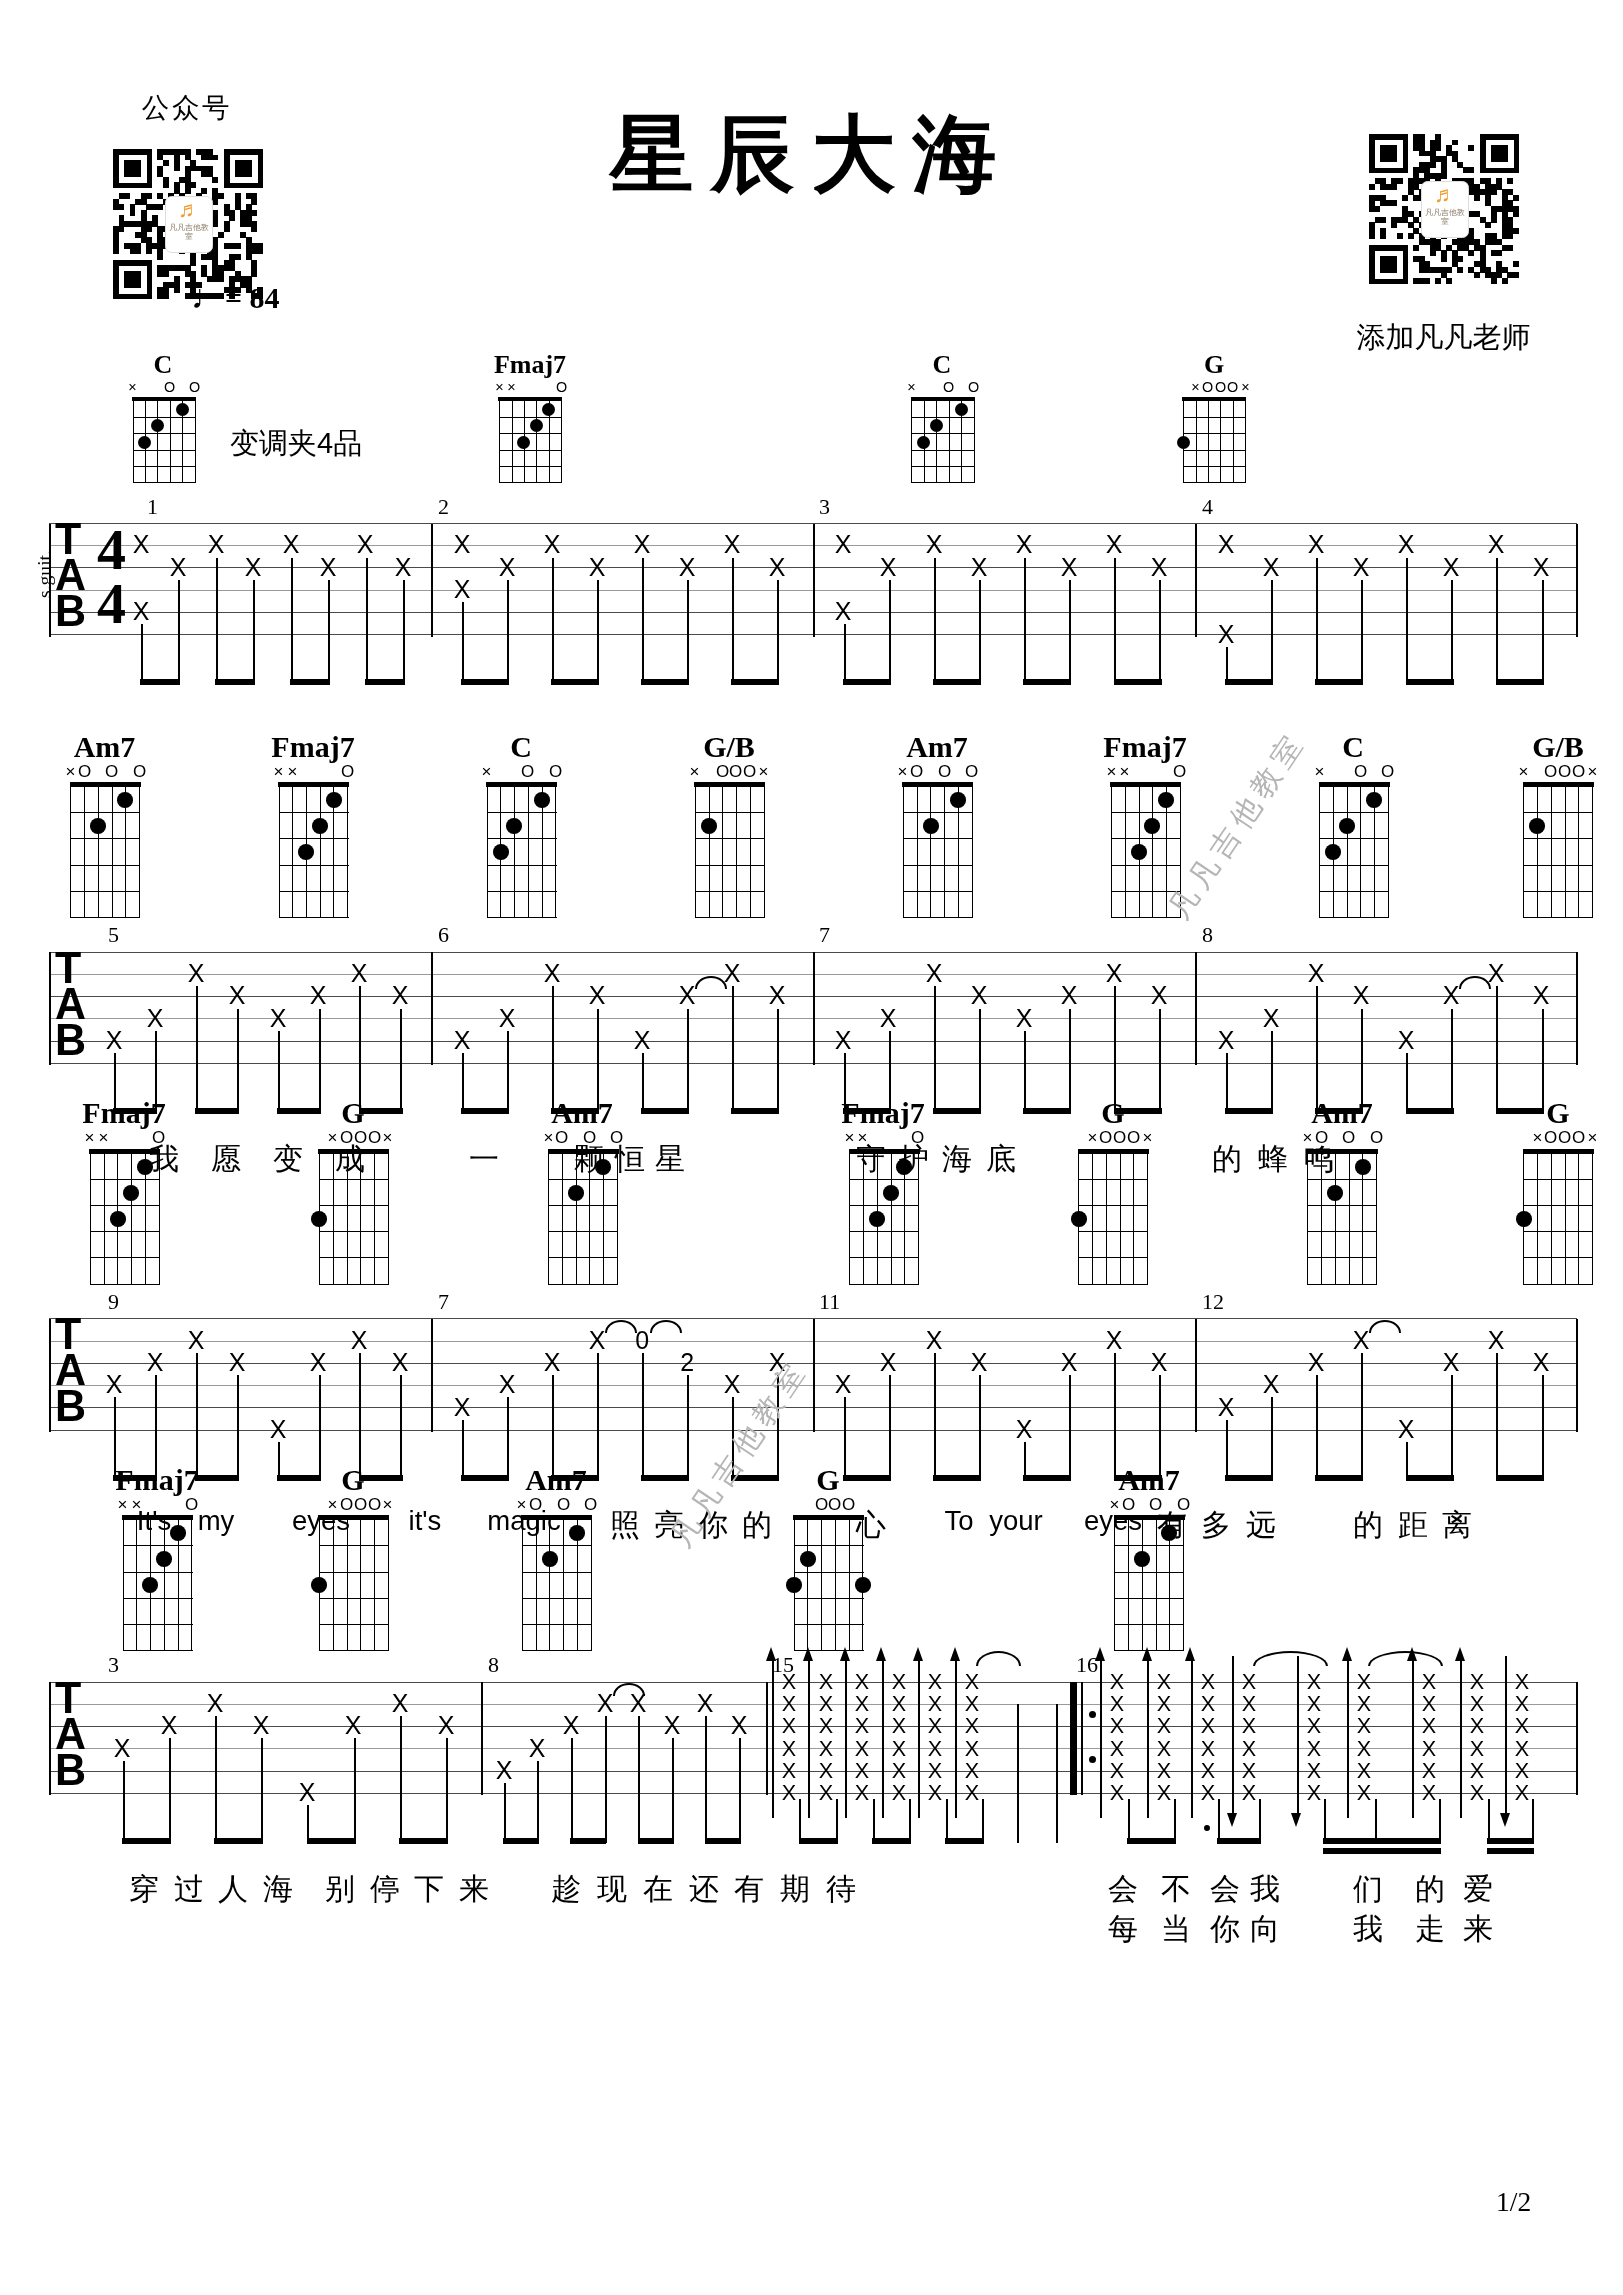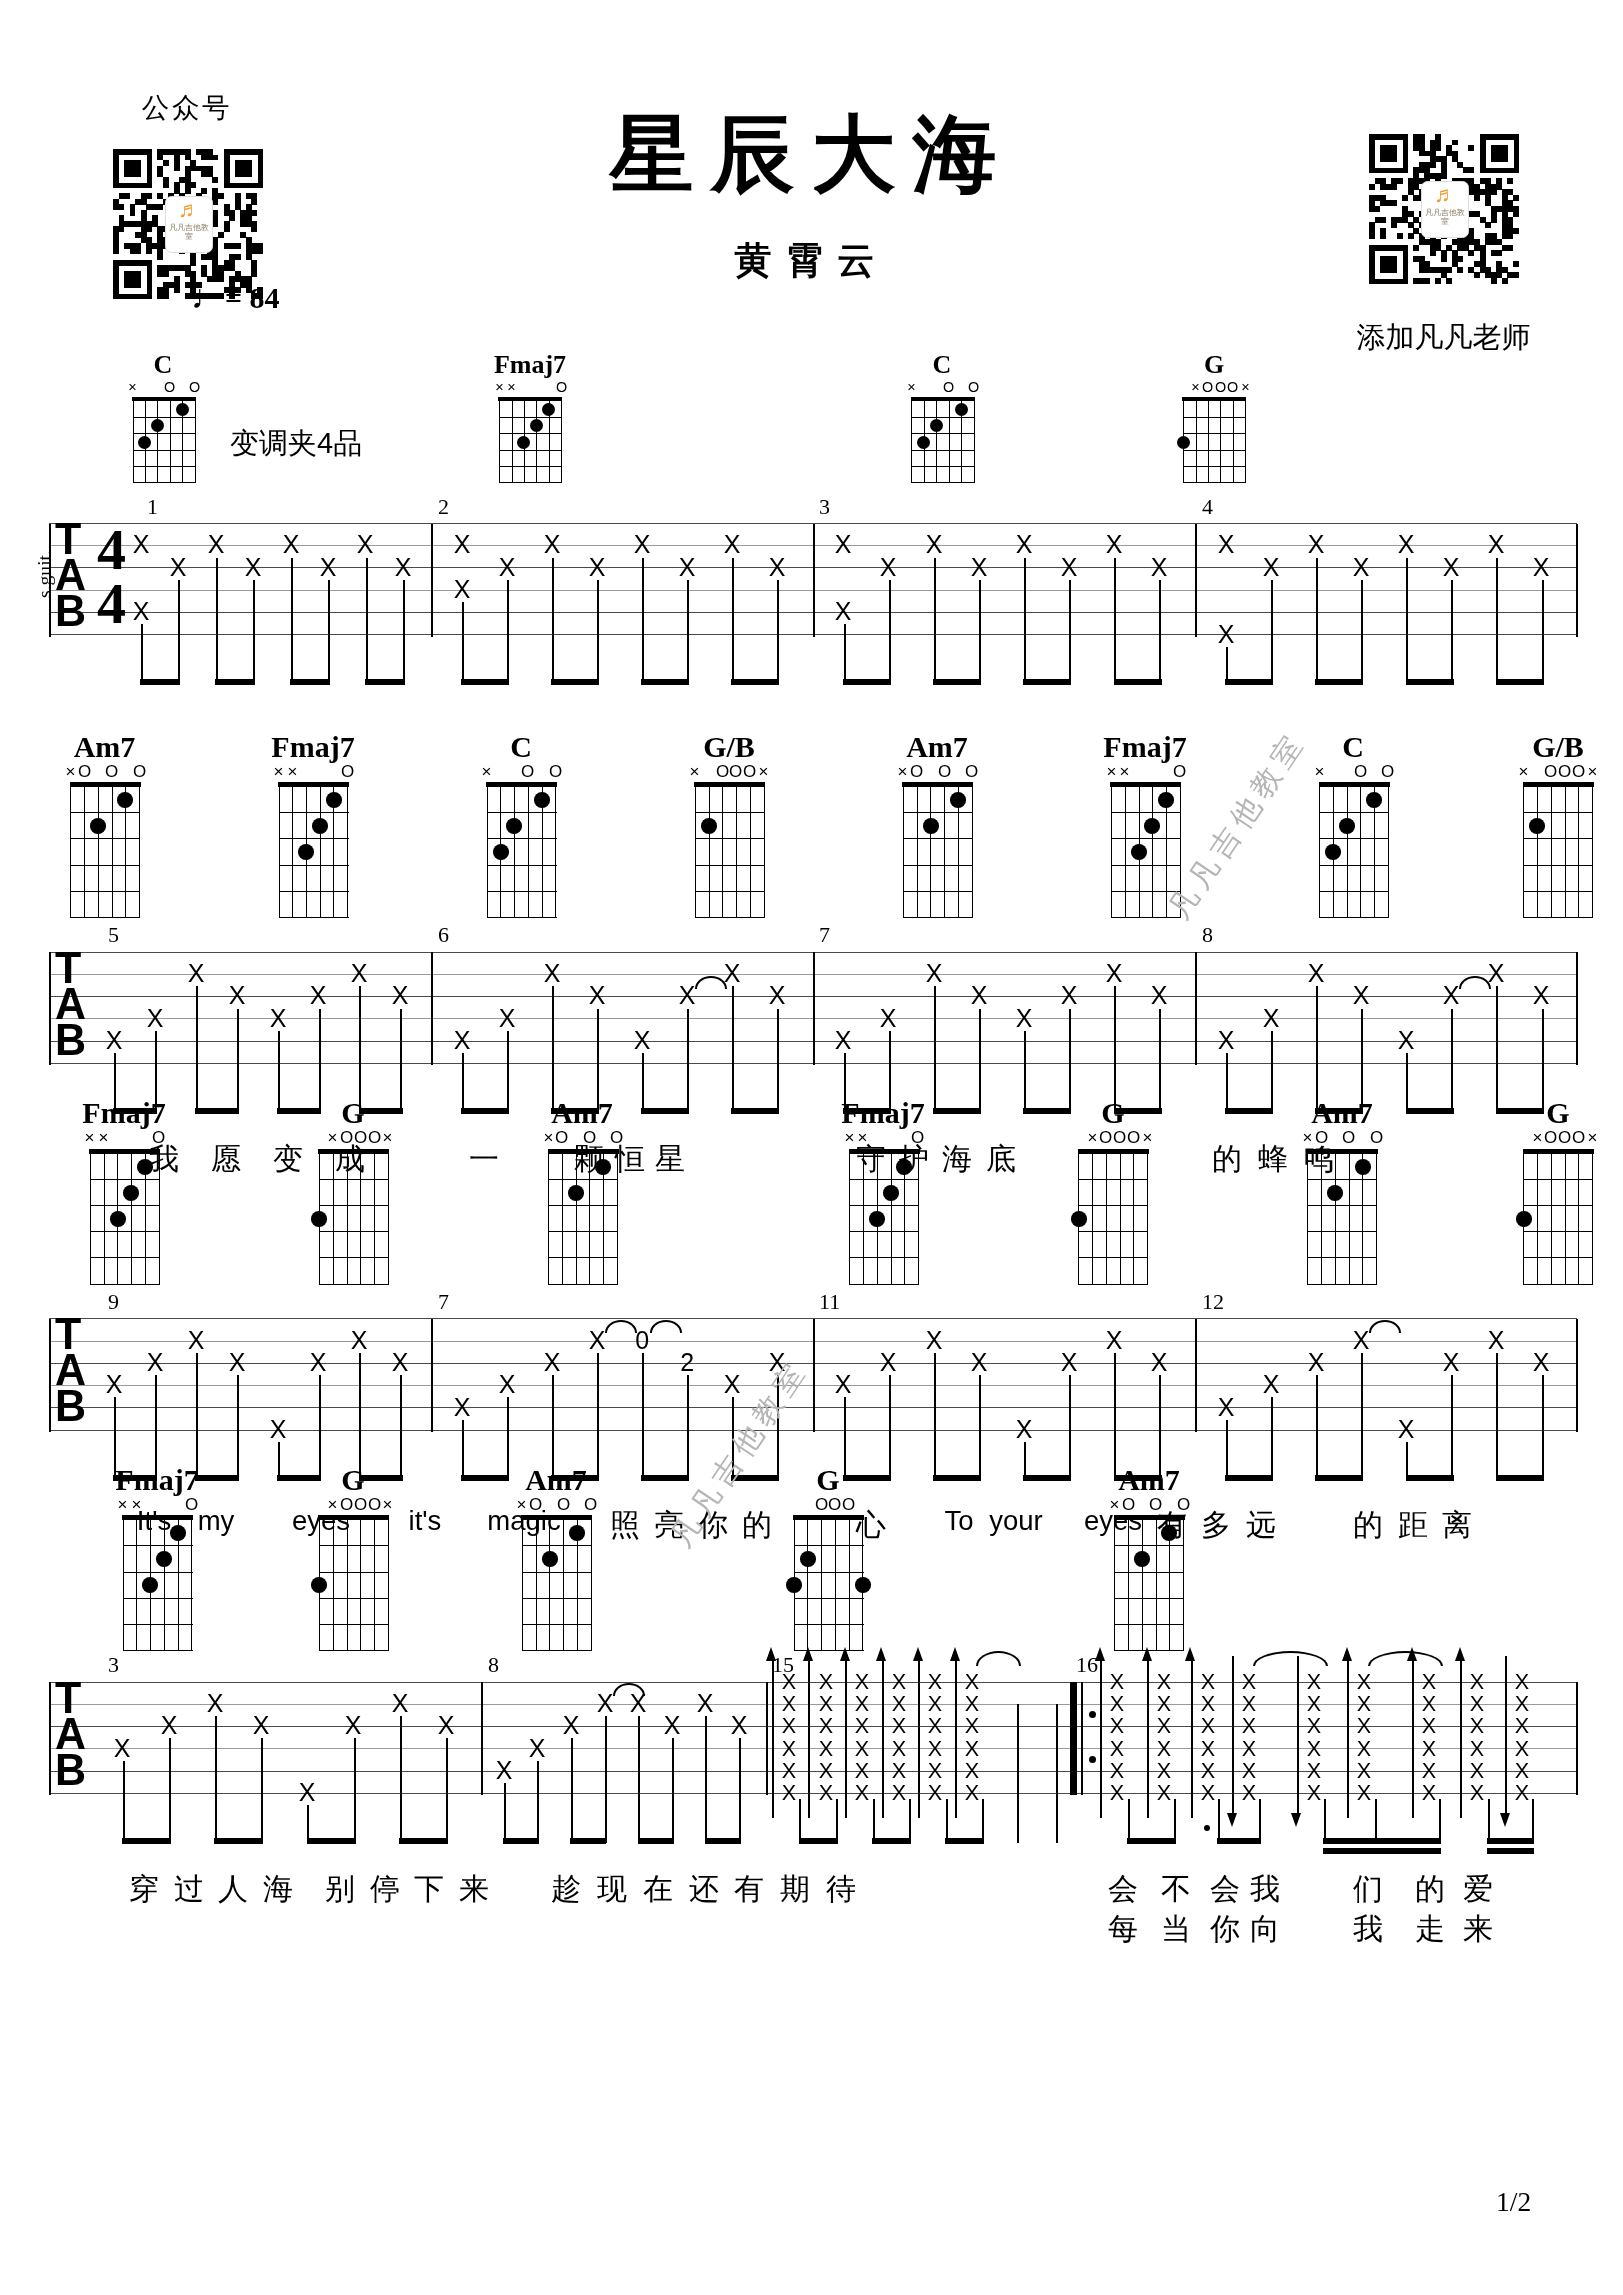--- a/index.html
+++ b/index.html
@@ -284,21 +284,20 @@
       <div style="position: absolute; left: 52px; top: 47px; width: 46px; height: 55px; background: rgb(255, 255, 255); border: 1.3px solid rgb(221, 221, 221); border-radius: 6.5px; text-align: center;">
         <div style="color:#f39c2c;font-size:22px;line-height:26px;">♬</div>
     <div style="color:#8a7a66;font-size:7.9px;line-height:9.2px;">凡凡吉他教室</div>
       </div>
     </div>
   <div class="abs serif" style="left:191px;top:278px;font-weight:bold;">
     <span style="font-size:34px;">♩</span><span style="font-size:30px;">= 84</span>
   </div>
 
   <div class="abs ctr" style="left:484px;top:98px;width:655px;font-size:84px;font-weight:900;letter-spacing:17px;">星辰大海</div>
-  <div class="abs ctr" style="left:615px;top:236px;width:393px;font-size:37px;font-weight:bold;letter-spacing:14.4px;">黄霄云</div>
 
   <div class="abs" id="qr-right" style="left:1369px;top:134px;width:149px;height:149px;">
       <div style="position: absolute; left: 44px; top: 0px; width: 5.5px; height: 5.5px; background: rgb(0, 0, 0);"></div>
       <div style="position: absolute; left: 50px; top: 0px; width: 5.5px; height: 5.5px; background: rgb(0, 0, 0);"></div>
       <div style="position: absolute; left: 66px; top: 0px; width: 5.5px; height: 5.5px; background: rgb(0, 0, 0);"></div>
       <div style="position: absolute; left: 44px; top: 5.5px; width: 5.5px; height: 5.5px; background: rgb(0, 0, 0);"></div>
       <div style="position: absolute; left: 50px; top: 5.5px; width: 5.5px; height: 5.5px; background: rgb(0, 0, 0);"></div>
       <div style="position: absolute; left: 61px; top: 5.5px; width: 5.5px; height: 5.5px; background: rgb(0, 0, 0);"></div>
       <div style="position: absolute; left: 66px; top: 5.5px; width: 5.5px; height: 5.5px; background: rgb(0, 0, 0);"></div>
       <div style="position: absolute; left: 83px; top: 5.5px; width: 5.5px; height: 5.5px; background: rgb(0, 0, 0);"></div>

